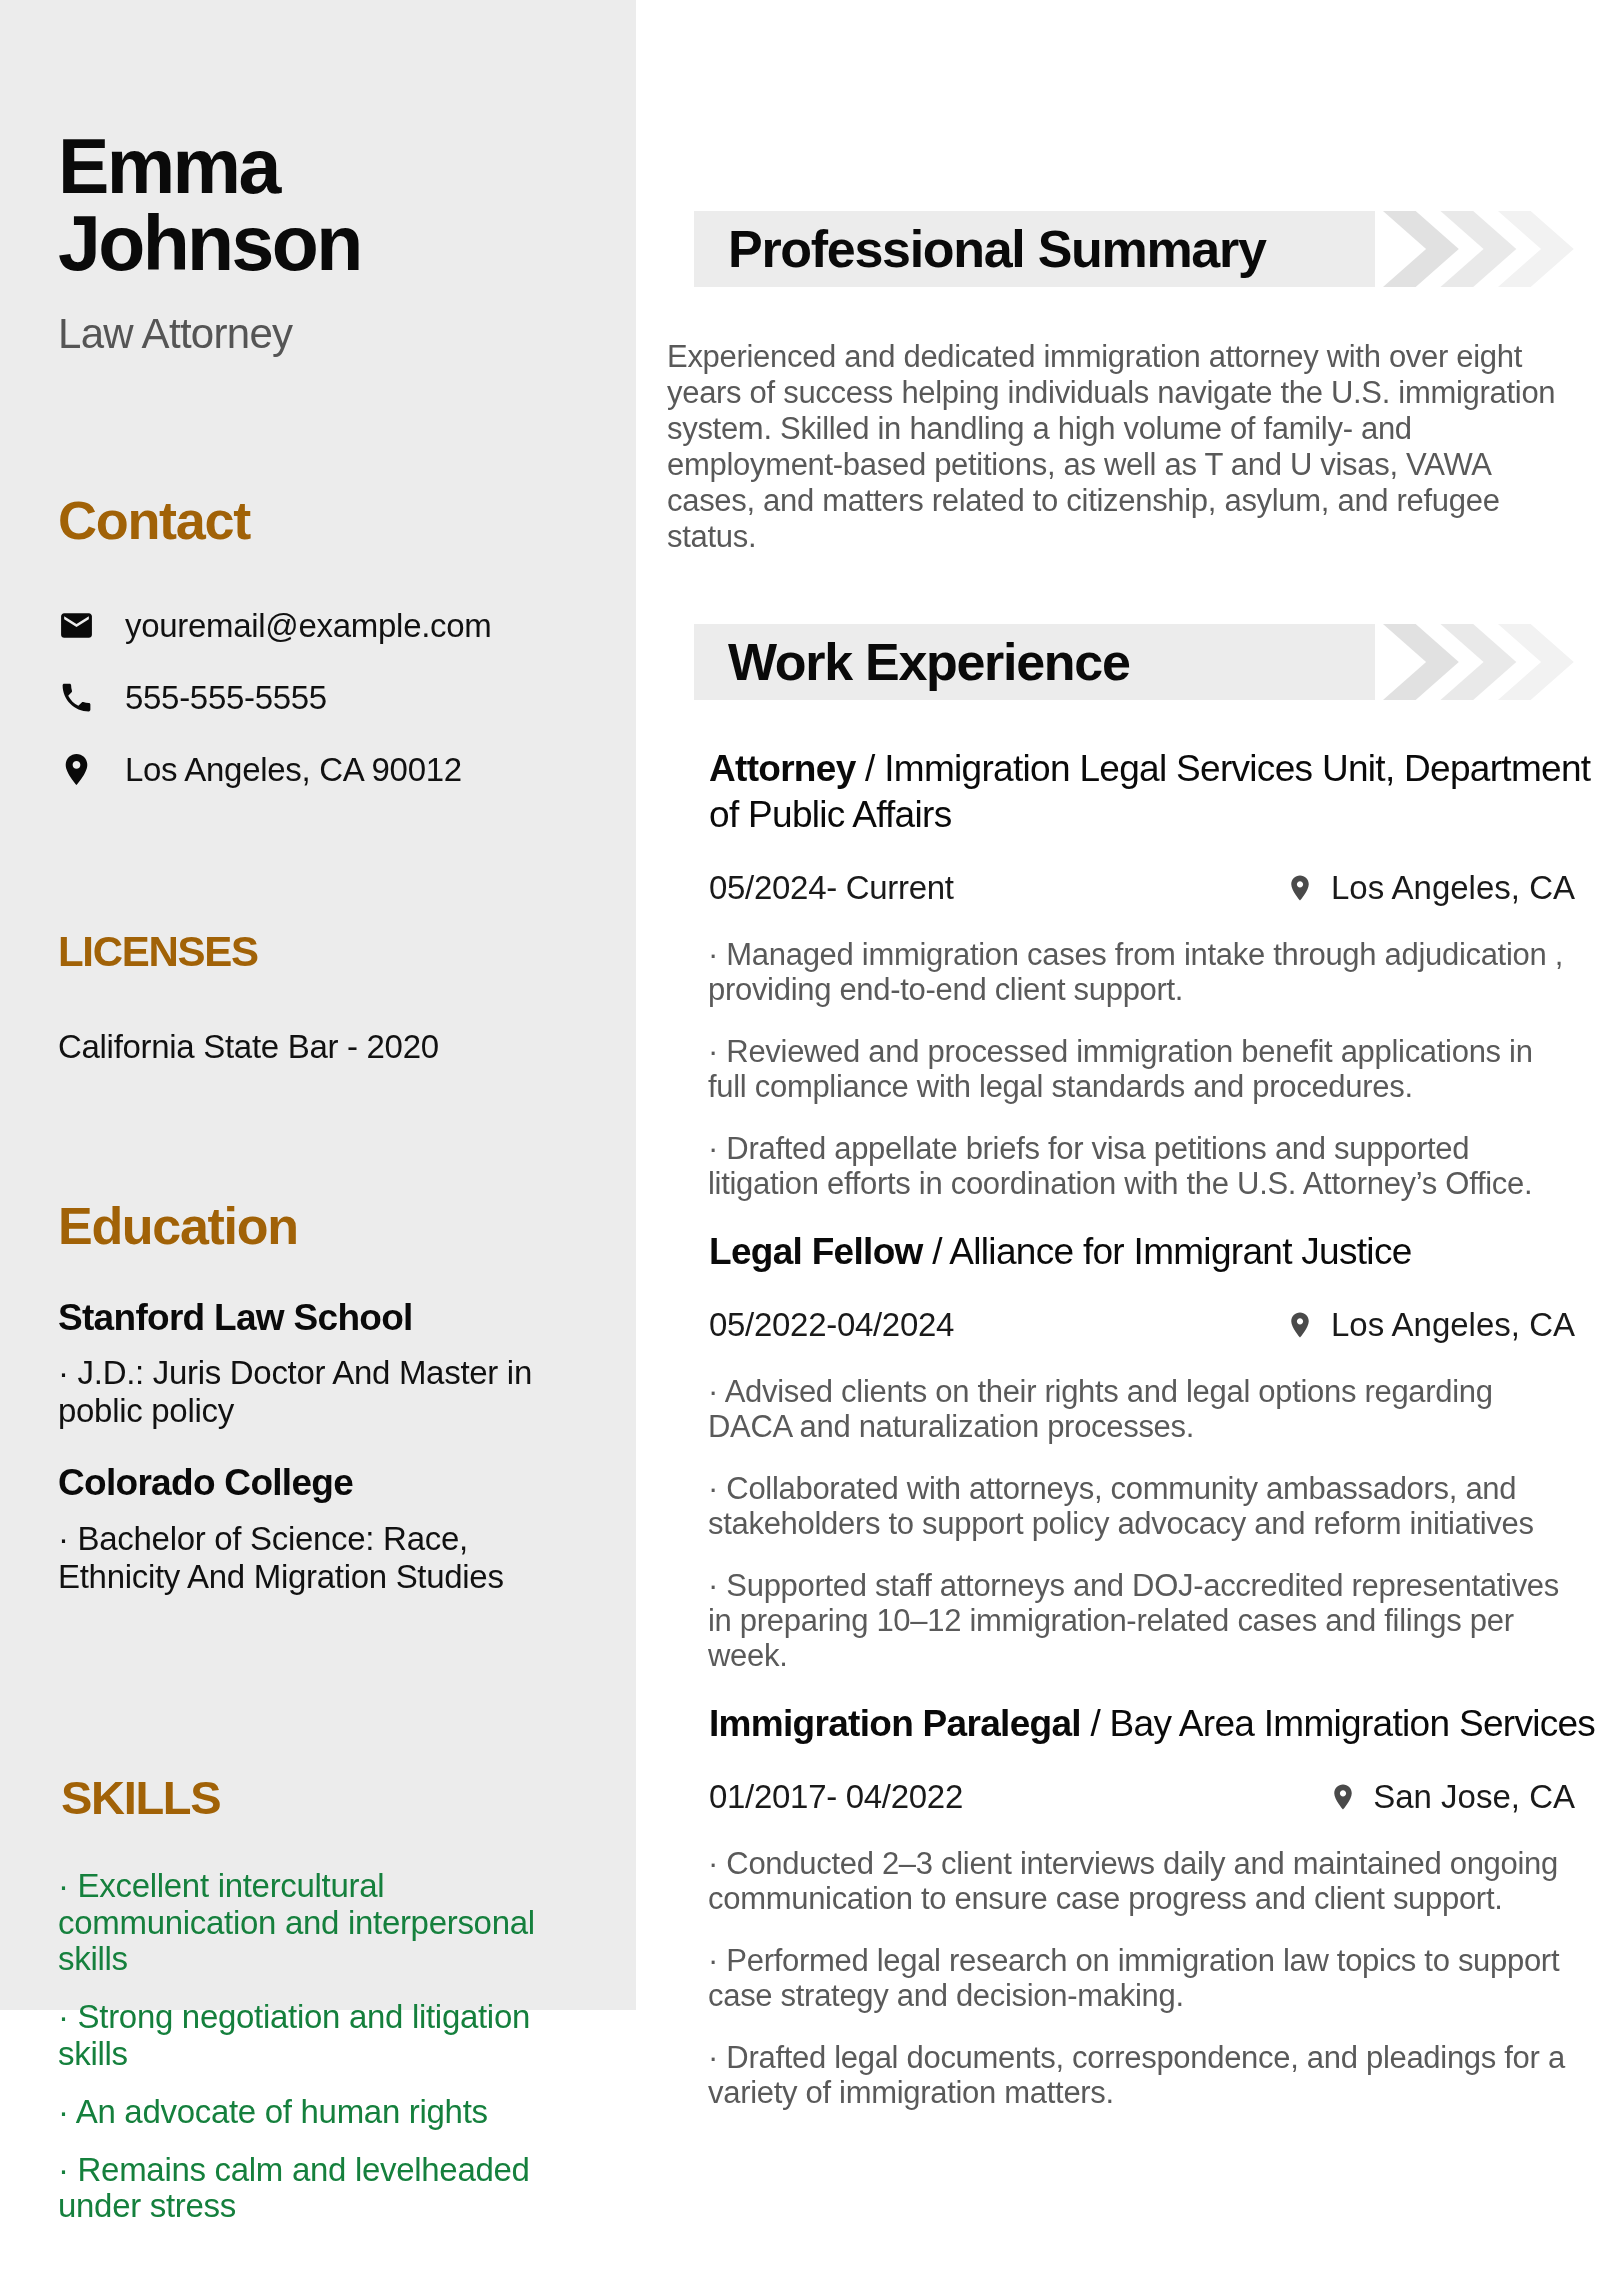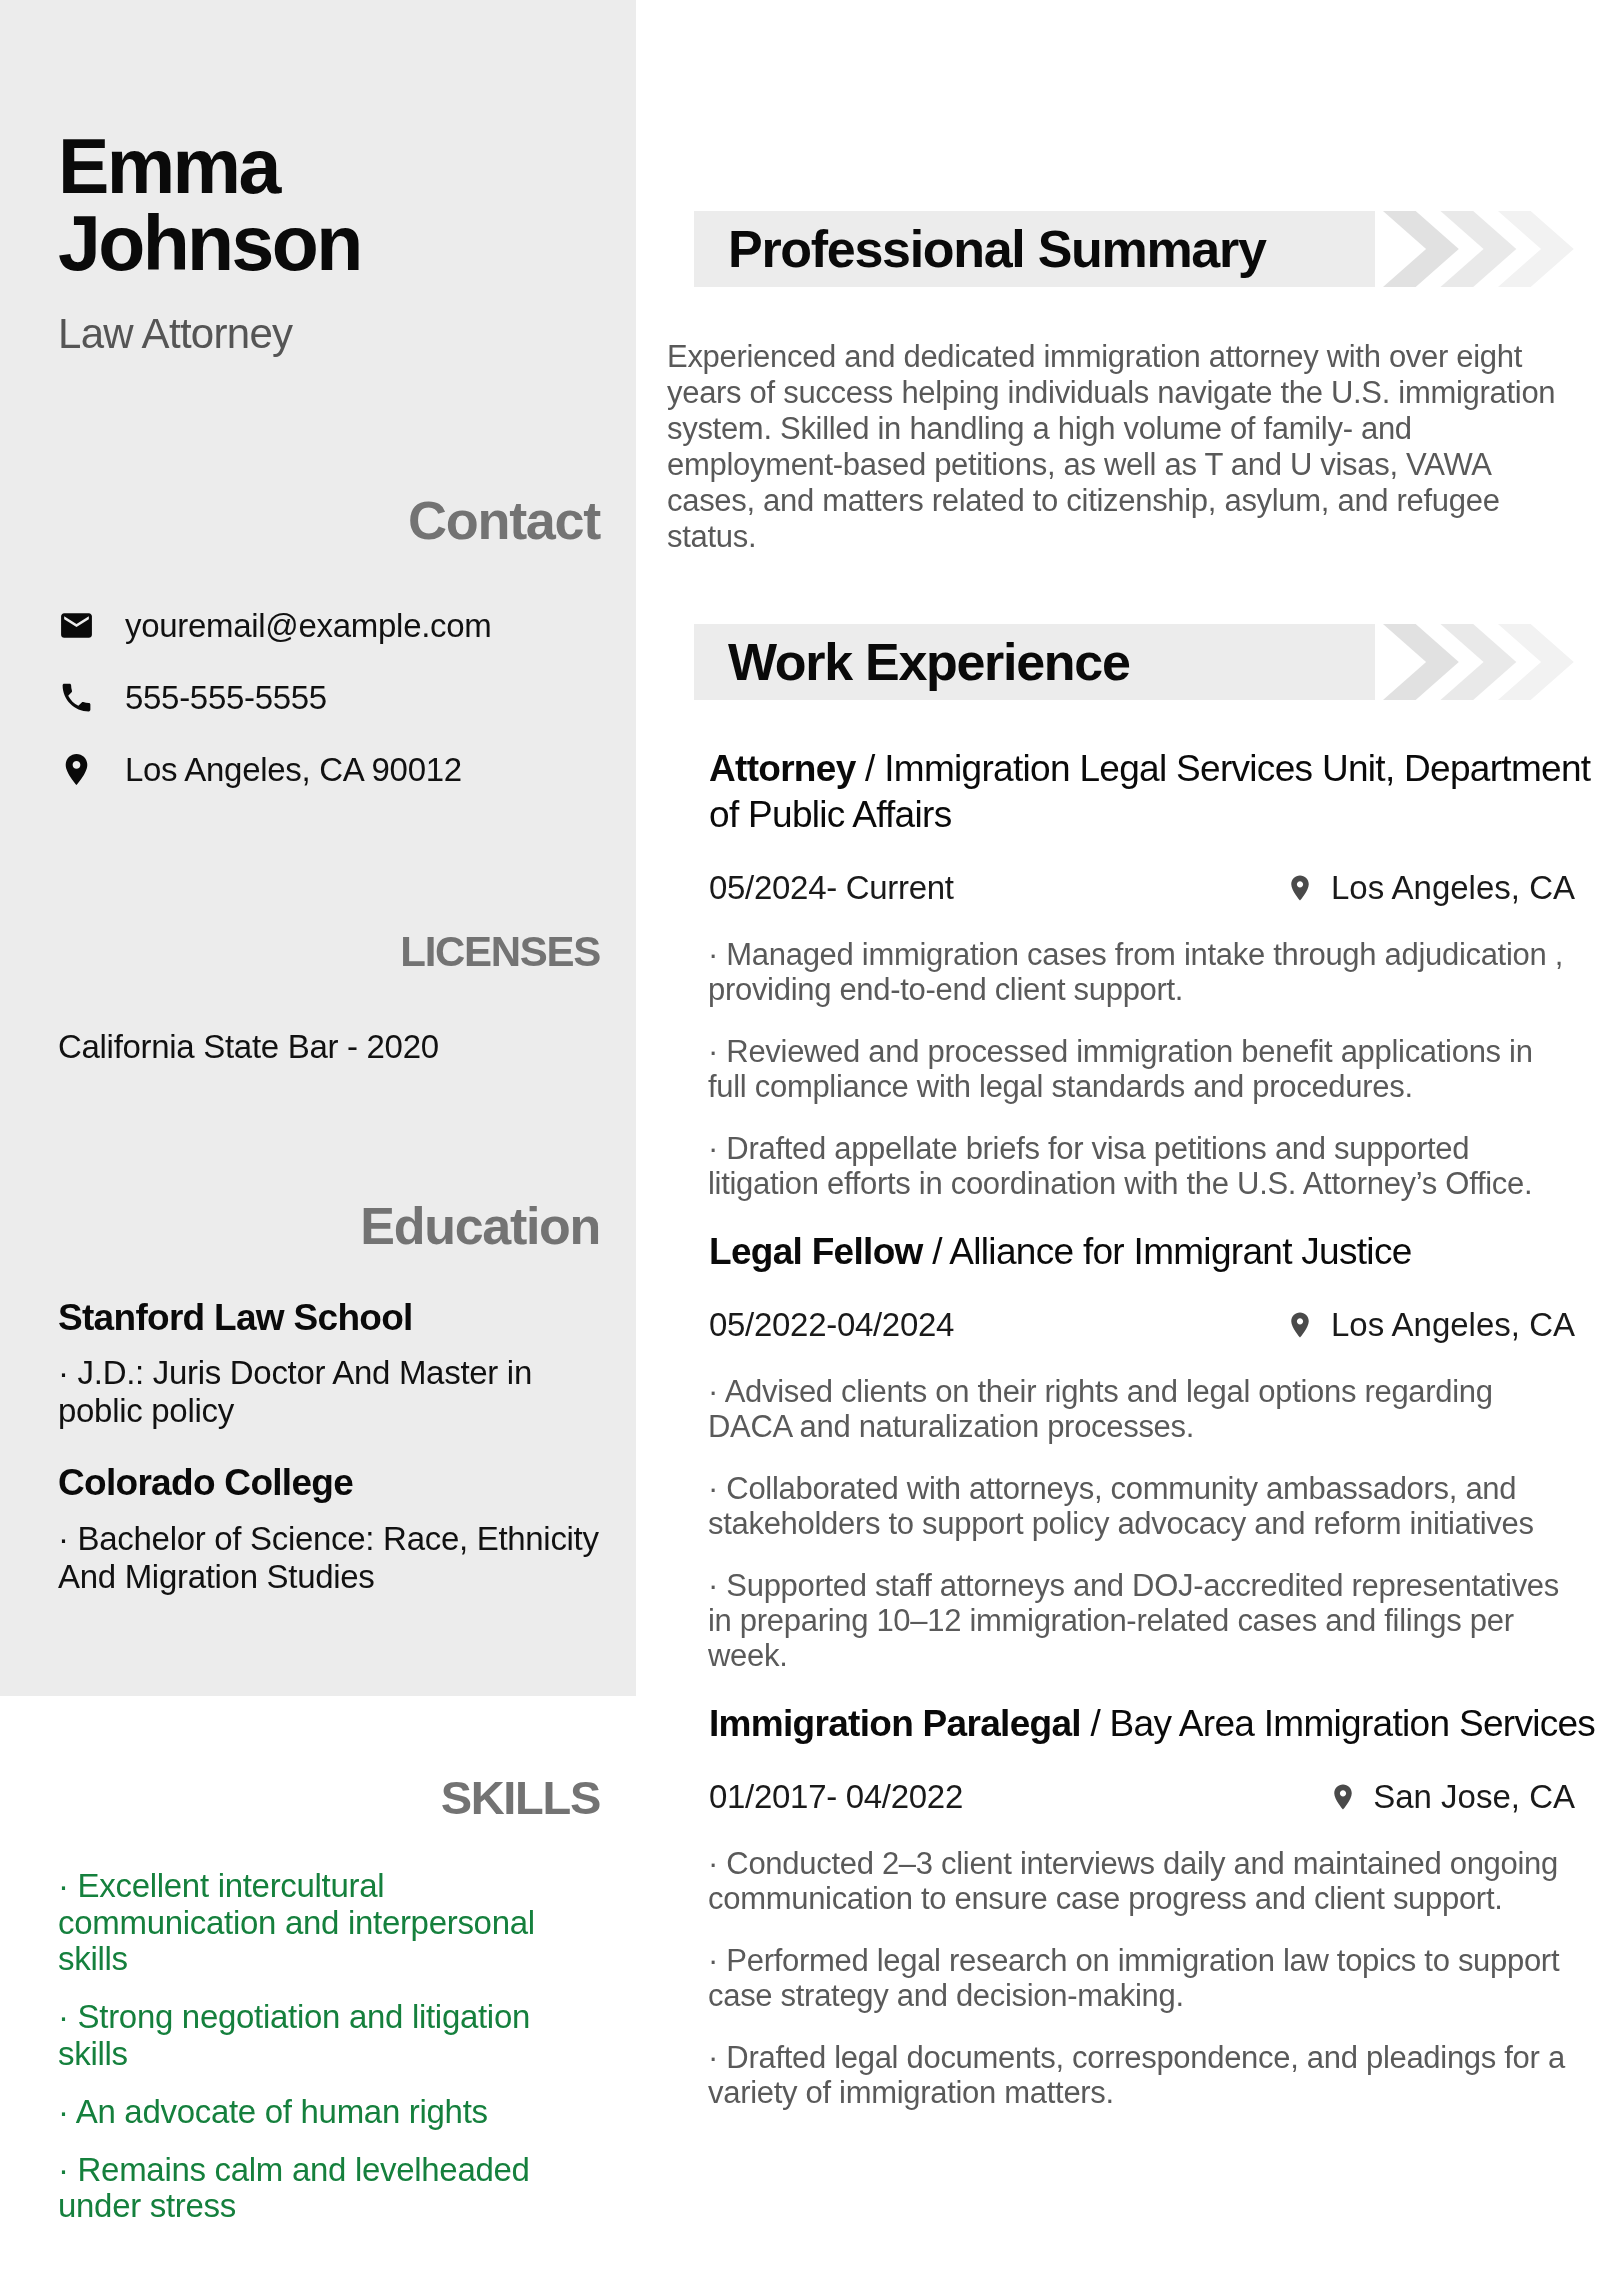--- a/index.html
+++ b/index.html
@@ -1,24 +1,24 @@
 <!DOCTYPE html>
 <html style="font-size:10.5px"><head>
 <meta charset="utf-8">
 <style>
   html,body{margin:0;padding:0;background:#fff;}
   .page{position:relative;width:1622px;height:2295px;background:#ffffff;
         font-family:"Liberation Sans","DejaVu Sans",sans-serif;color:#0a0a0a;overflow:hidden;}
 
   
-  .sidebar{position:absolute;left:0;top:0;width:636px;height:1696px;background:#ececec;
-           box-sizing:border-box;padding:128px 36px 0 58px;}
+  .sidebar{position:absolute;left:0;top:0;width:636px;height:2010px;background:#ececec;
+           box-sizing:border-box;padding:128px 48px 0 58px;}
   .name{font-size:77px;font-weight:700;letter-spacing:-2.6px;line-height:1.0;margin:0;color:#0a0a0a;}
   .subtitle{font-size:42px;color:#555555;letter-spacing:-0.7px;margin-top:27.5px;}
-  .side-h{font-weight:700;letter-spacing:-1.3px;margin:0;color:#737373;text-align:right;}
+  .side-h{font-weight:700;letter-spacing:-1.3px;margin:0;color:#a16207;}
   .contact-h{font-size:54px;margin-top:131px;}
   .licenses-h{font-size:42px;margin-top:139px;}
   .education-h{font-size:52px;margin-top:130px;}
   .skills-h{font-size:47px;margin-top:175px;margin-left:3px;}
   .contact-list{margin-top:56px;}
   .c-row{display:flex;align-items:center;margin-bottom:34px;}
   .c-icon{width:37px;height:37px;flex:0 0 37px;color:#0a0a0a;}
   .c-icon svg{width:37px;height:37px;display:block;}
   .c-text{font-size:33px;letter-spacing:-0.3px;margin-left:30px;color:#111111;}
   .plain{font-size:33px;letter-spacing:-0.3px;margin:52px 0 0 0;color:#111111;}

